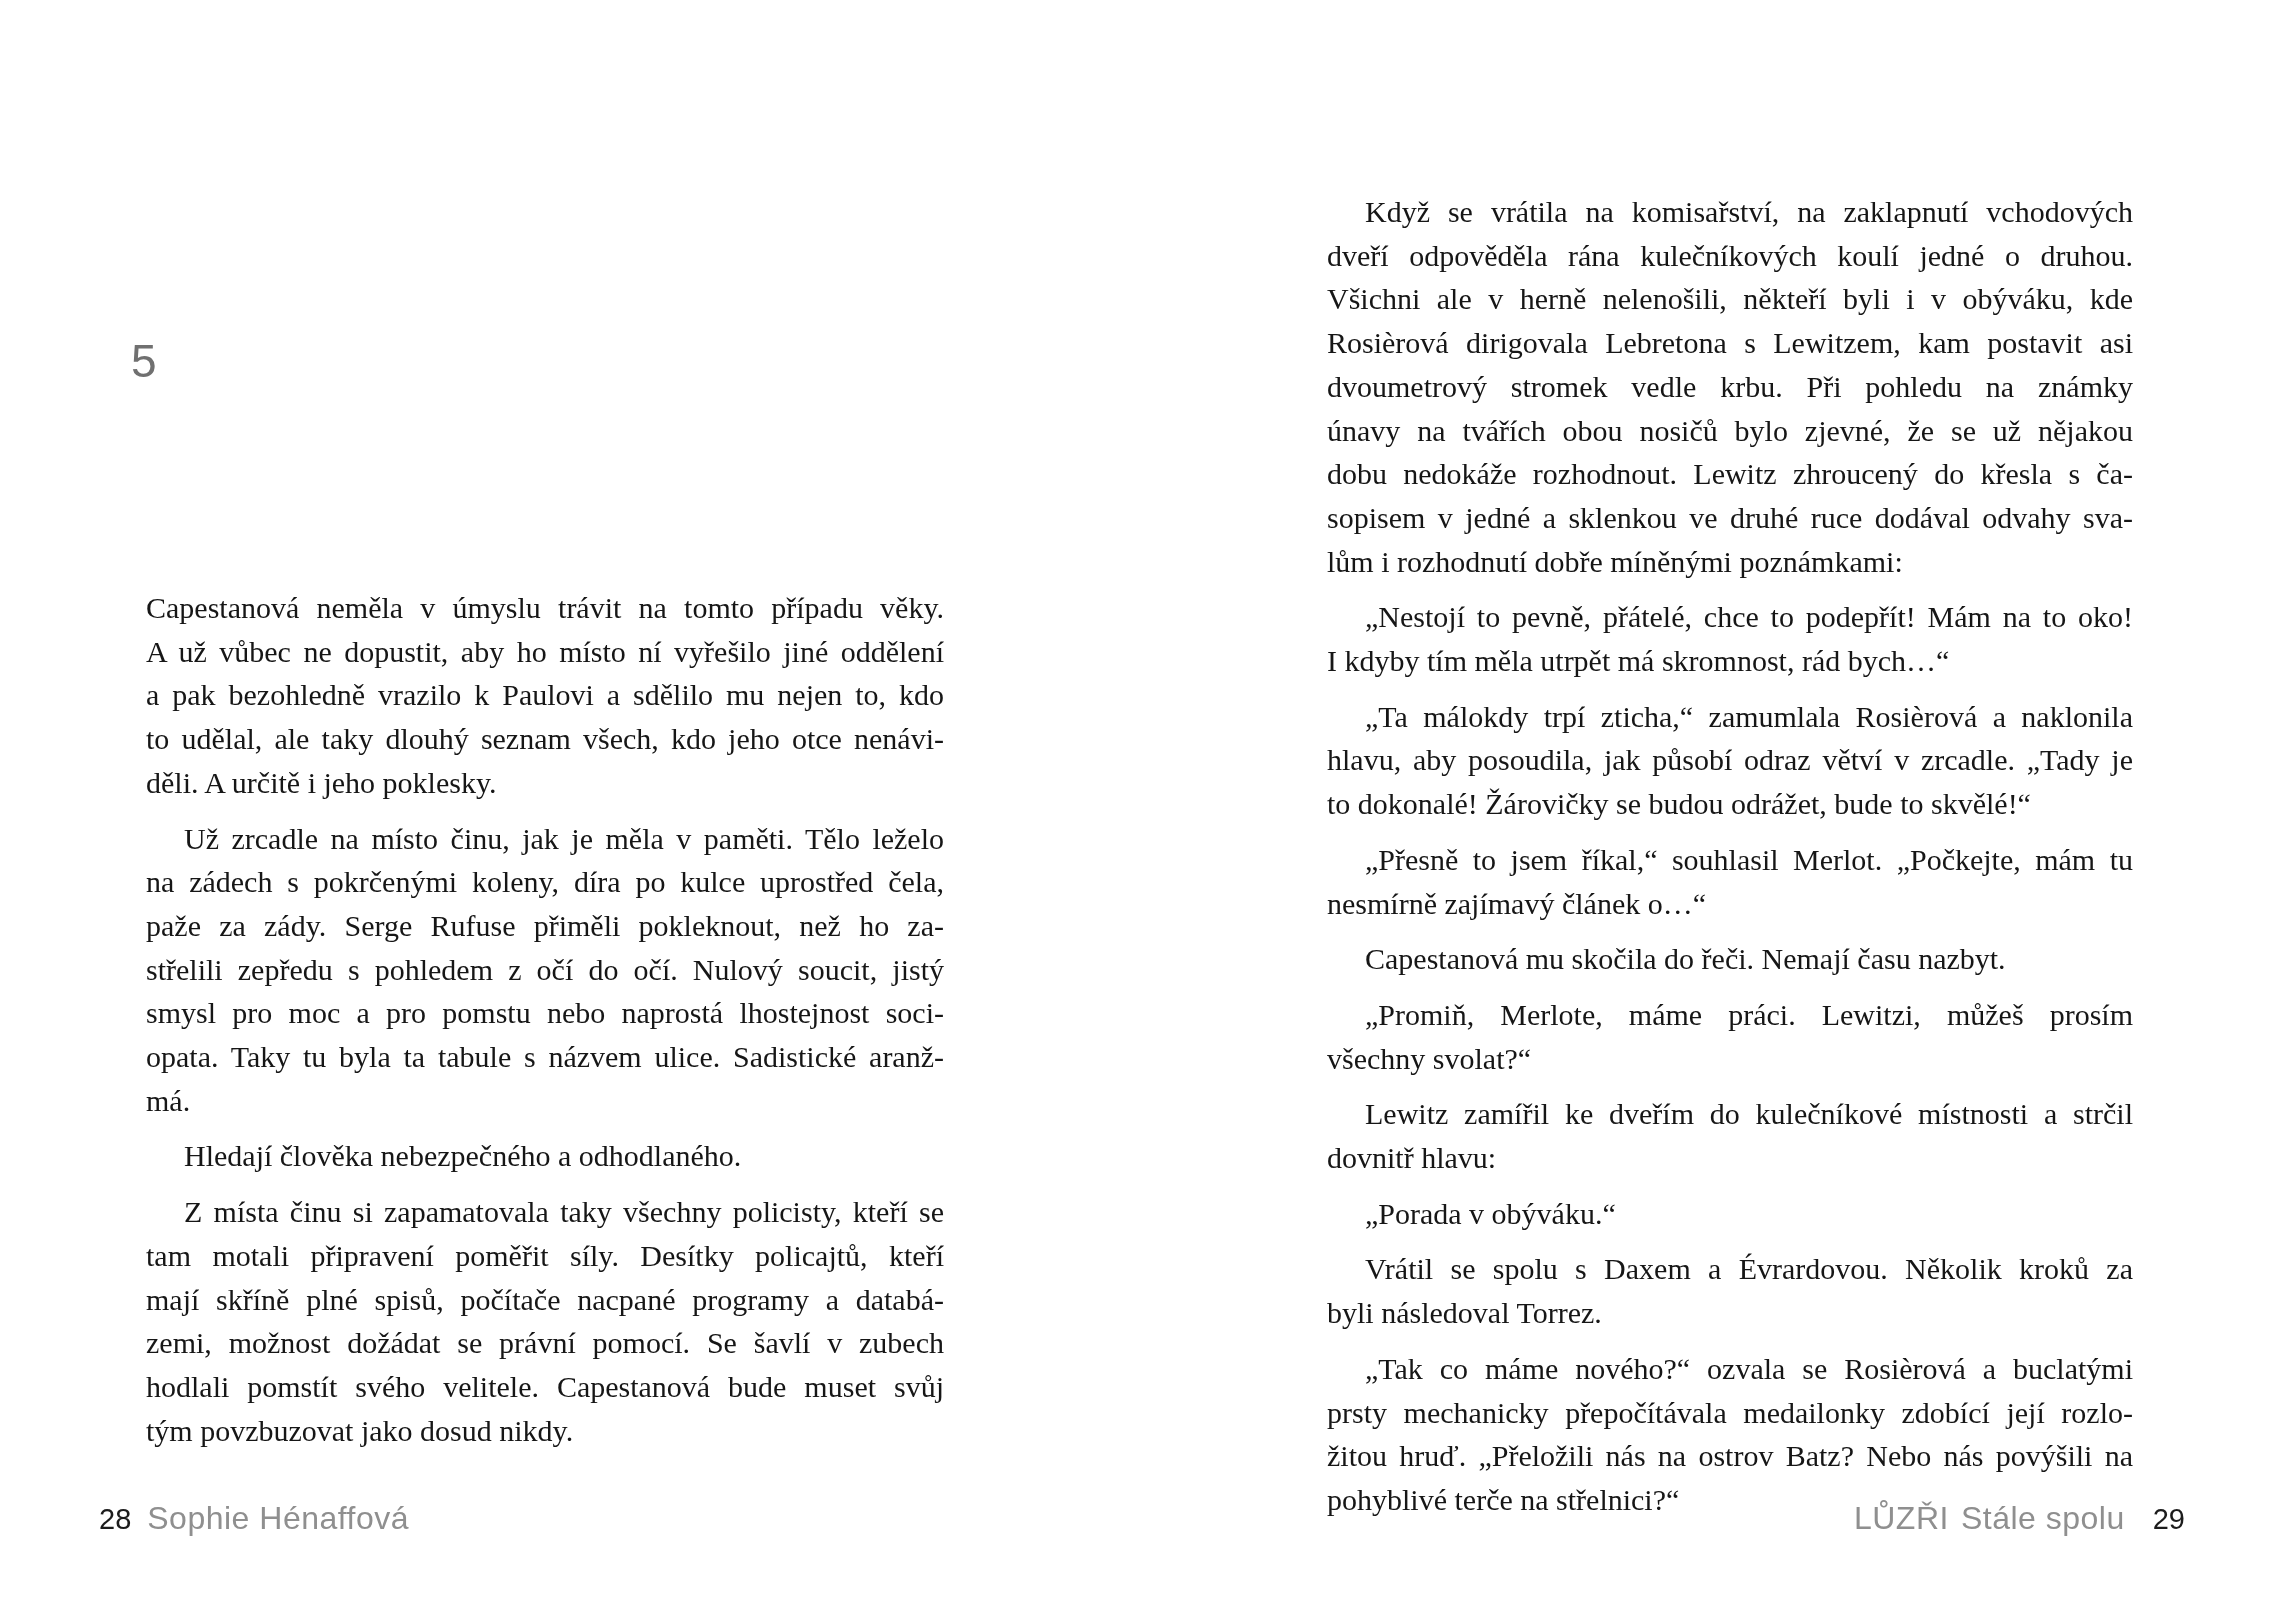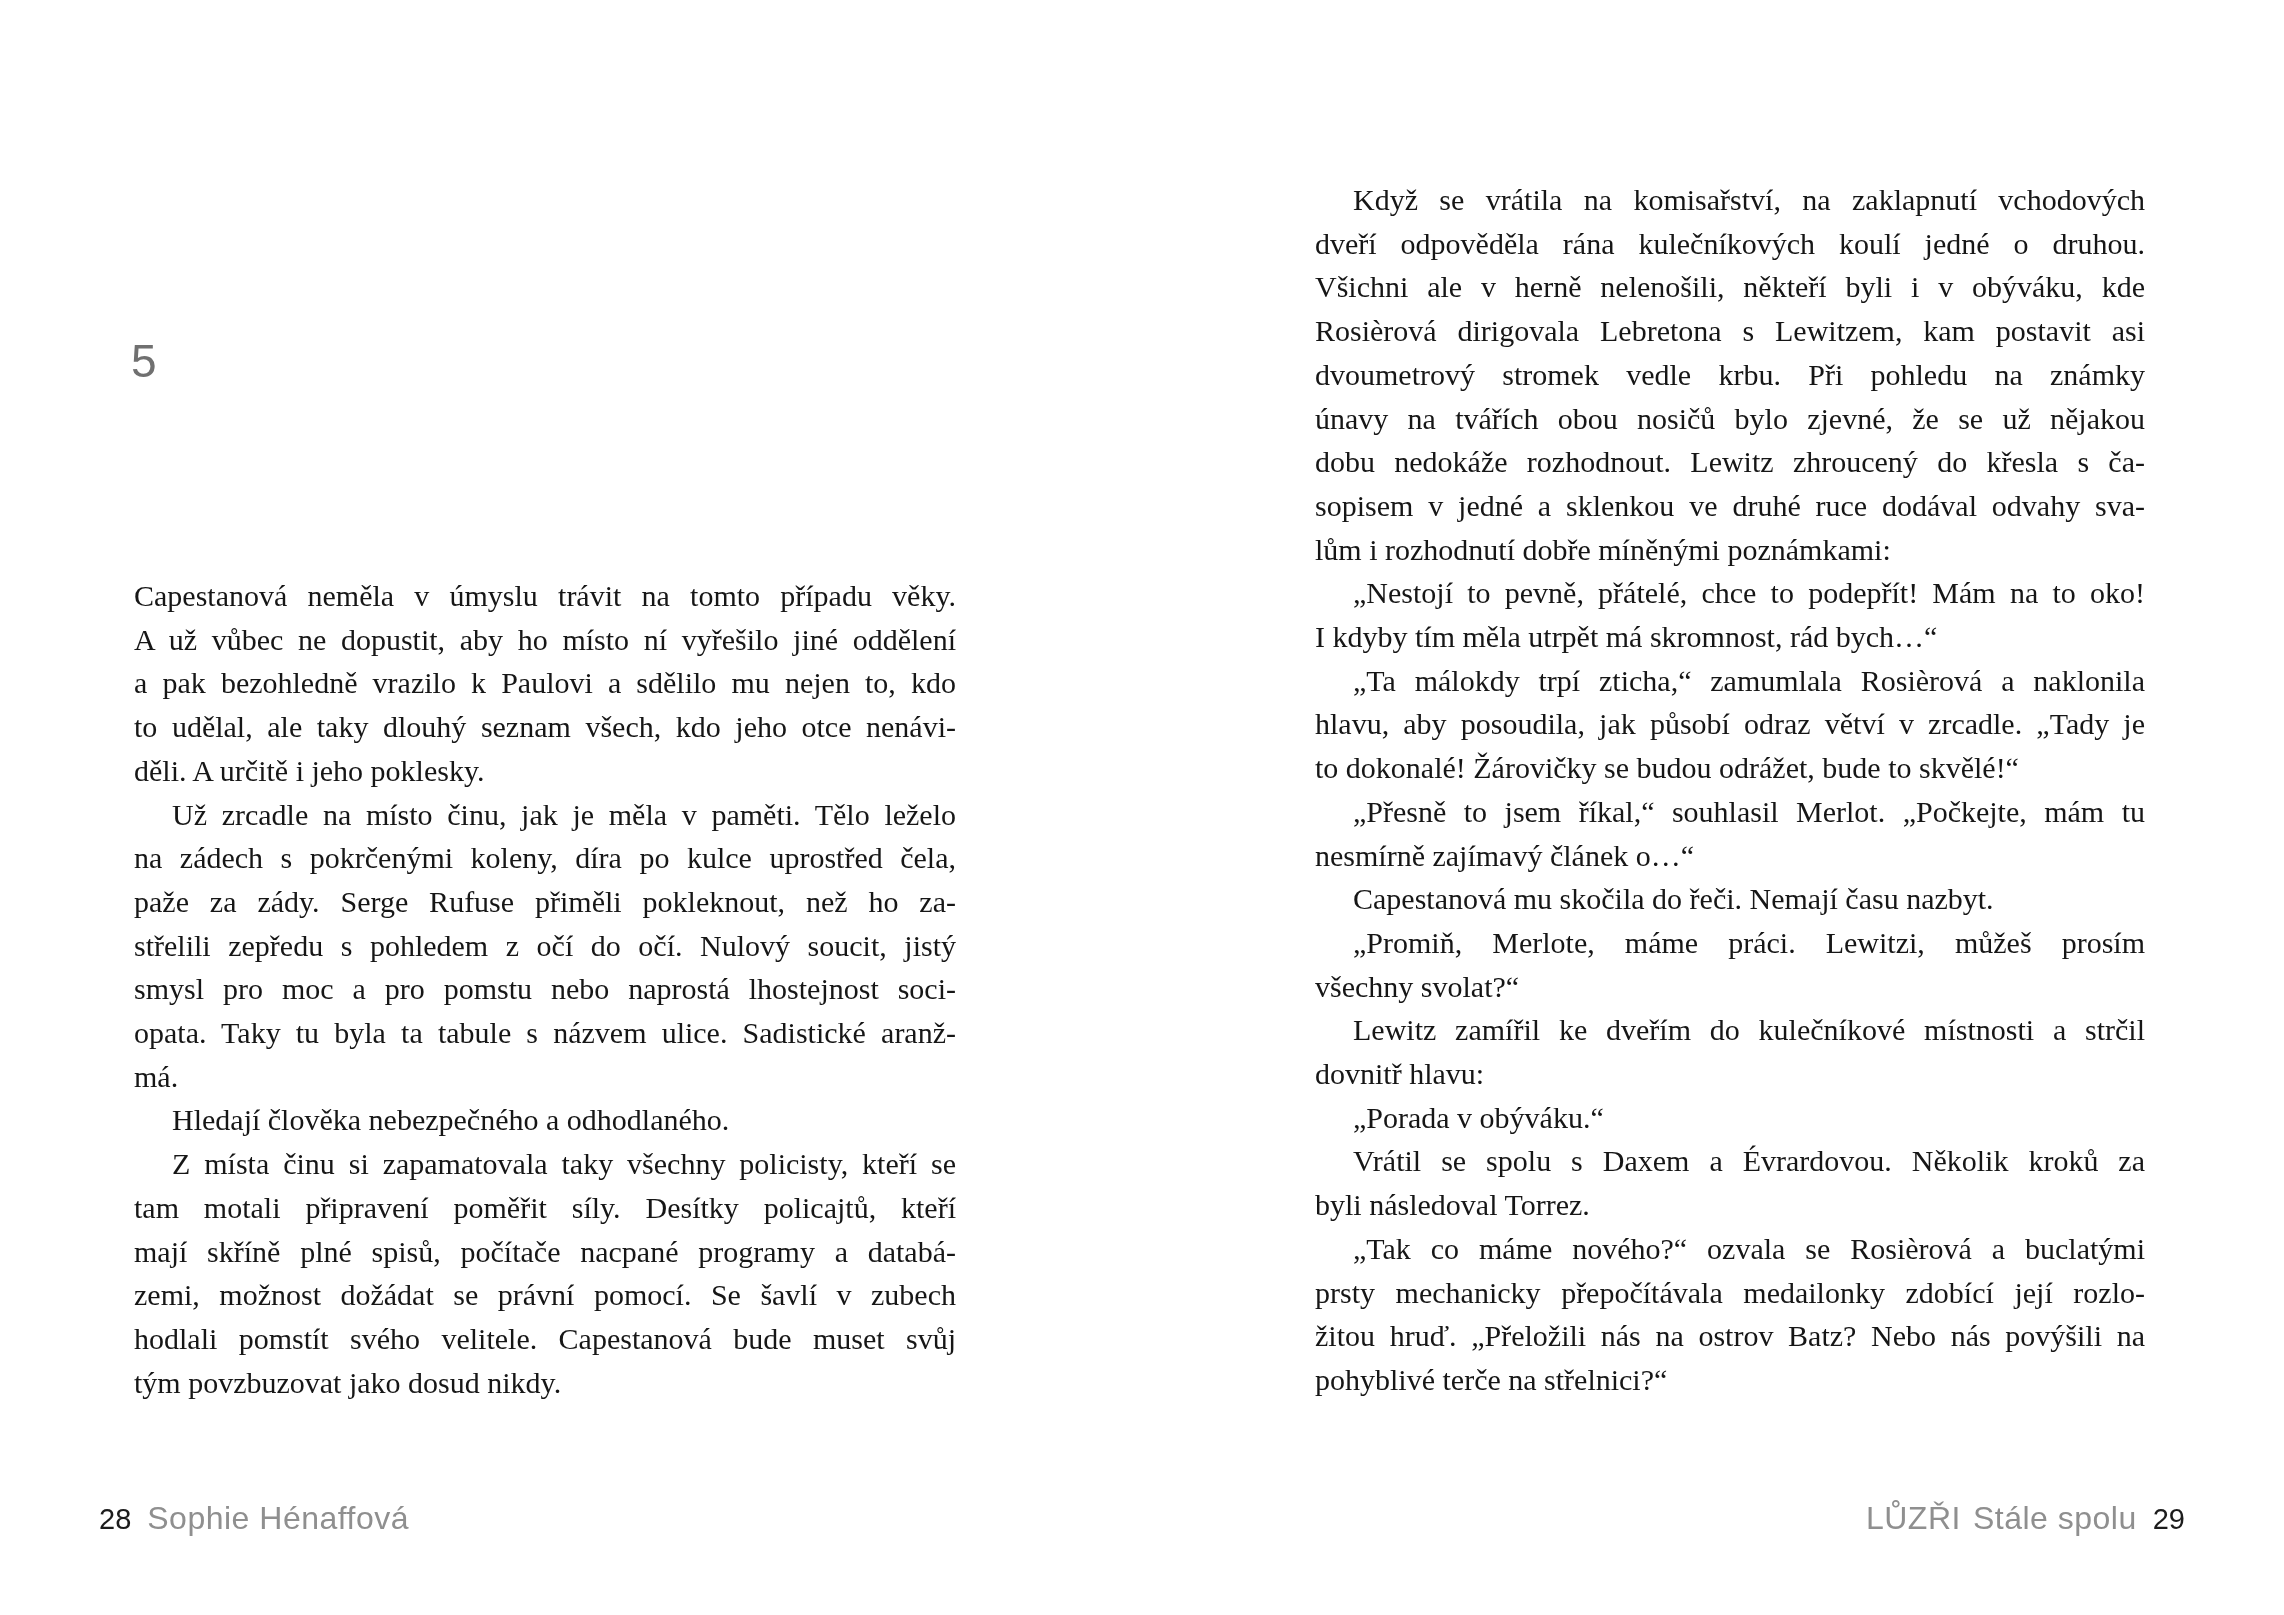--- a/index.html
+++ b/index.html
@@ -26,21 +26,21 @@
   }
   
   .text-col {
     position: absolute;
     color: var(--ink, #161616);
     font-size: 30px;
     line-height: 43.7px;
   }
   .text-col.left  { left: 134px;  top: 574px; width: 822px; }
   .text-col.right { left: 1315px; top: 178px; width: 830px; }
-  .para { margin: 0; padding: 0; }
+  .para { margin: 12px; padding: 0; }
   .line {
     text-align: justify;
     text-align-last: justify;
     word-spacing: -4px;      
   }
   .line.last {
     text-align-last: left;
     word-spacing: normal;
   }
   .line.indent { text-indent: 38px; }
@@ -58,21 +58,21 @@
     color: var(--pagenum, #1c1c1c);
     margin-top: 40px;
   }
   .footer-muted {
     font-size: 32px;
     color: var(--muted, #8f8f8f);
     letter-spacing: 0.5px;
   }
   .footer.left .footer-muted { margin-left: 16px; }
   .footer.right .footer-muted.title { margin-right: 12px; }
-  .footer.right .footer-muted.subtitle { margin-right: 16px; }
+  .footer.right .footer-muted.subtitle { margin-right: 28px; }
 </style>
 </head>
 <body>
 
 <div id="spread" style="--paper: #ffffff; --ink: #161616; --chapter: #707070; --muted: #8f8f8f; --pagenum: #1c1c1c;">
 
   <div>
     <div class="chapter-number">5</div>
 
     <div class="text-col left">

